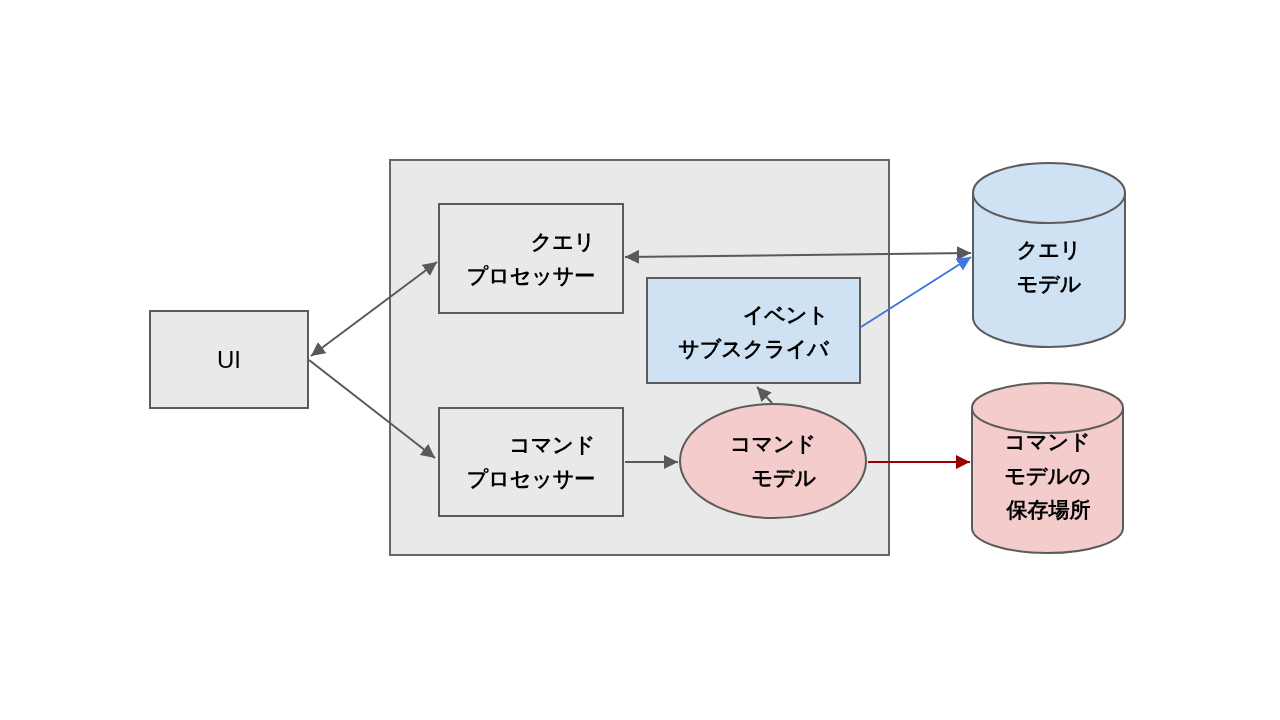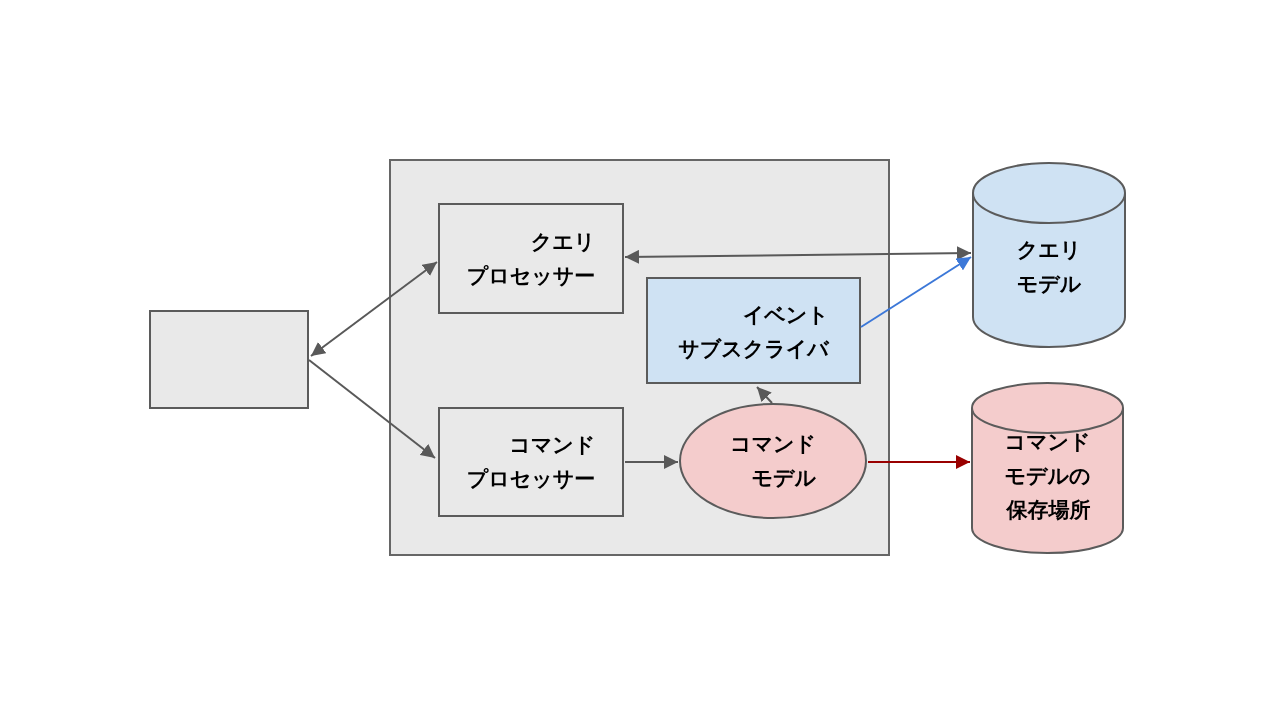--- a/index.html
+++ b/index.html
@@ -59,20 +59,21 @@
 
     <line class="edge" x1="311" y1="356" x2="437" y2="262" marker-start="url(#ah-gray-rev)" marker-end="url(#ah-gray)" stroke="#595959"></line>
     <line class="edge" x1="309" y1="360" x2="435" y2="458" marker-end="url(#ah-gray)" stroke="#595959"></line>
     <line class="edge" x1="625" y1="257" x2="971" y2="253" marker-start="url(#ah-gray-rev)" marker-end="url(#ah-gray)" stroke="#595959"></line>
     <line class="edge" x1="625" y1="462" x2="678" y2="462" marker-end="url(#ah-gray)" stroke="#595959"></line>
     <line class="edge" x1="772" y1="403" x2="757" y2="387" marker-end="url(#ah-gray)" stroke="#595959"></line>
     <line class="edge" x1="868" y1="462" x2="970" y2="462" marker-end="url(#ah-red)" stroke="#990000"></line>
     <line class="edge" x1="861" y1="327" x2="971" y2="257" marker-end="url(#ah-blue)" stroke="#3c78d8"></line>
   </svg>
 
+  <div class="label label-ui" style="left:150px; top:311px; width:158px; height:97px;">UI</div>
 
   <div class="label" style="left:439px; top:204px; width:184px; height:109px;">クエリ
 プロセッサー</div>
 
   <div class="label" style="left:439px; top:408px; width:184px; height:108px;">コマンド
 プロセッサー</div>
 
   <div class="label" style="left:647px; top:278px; width:213px; height:108px;">イベント
 サブスクライバ</div>
 

